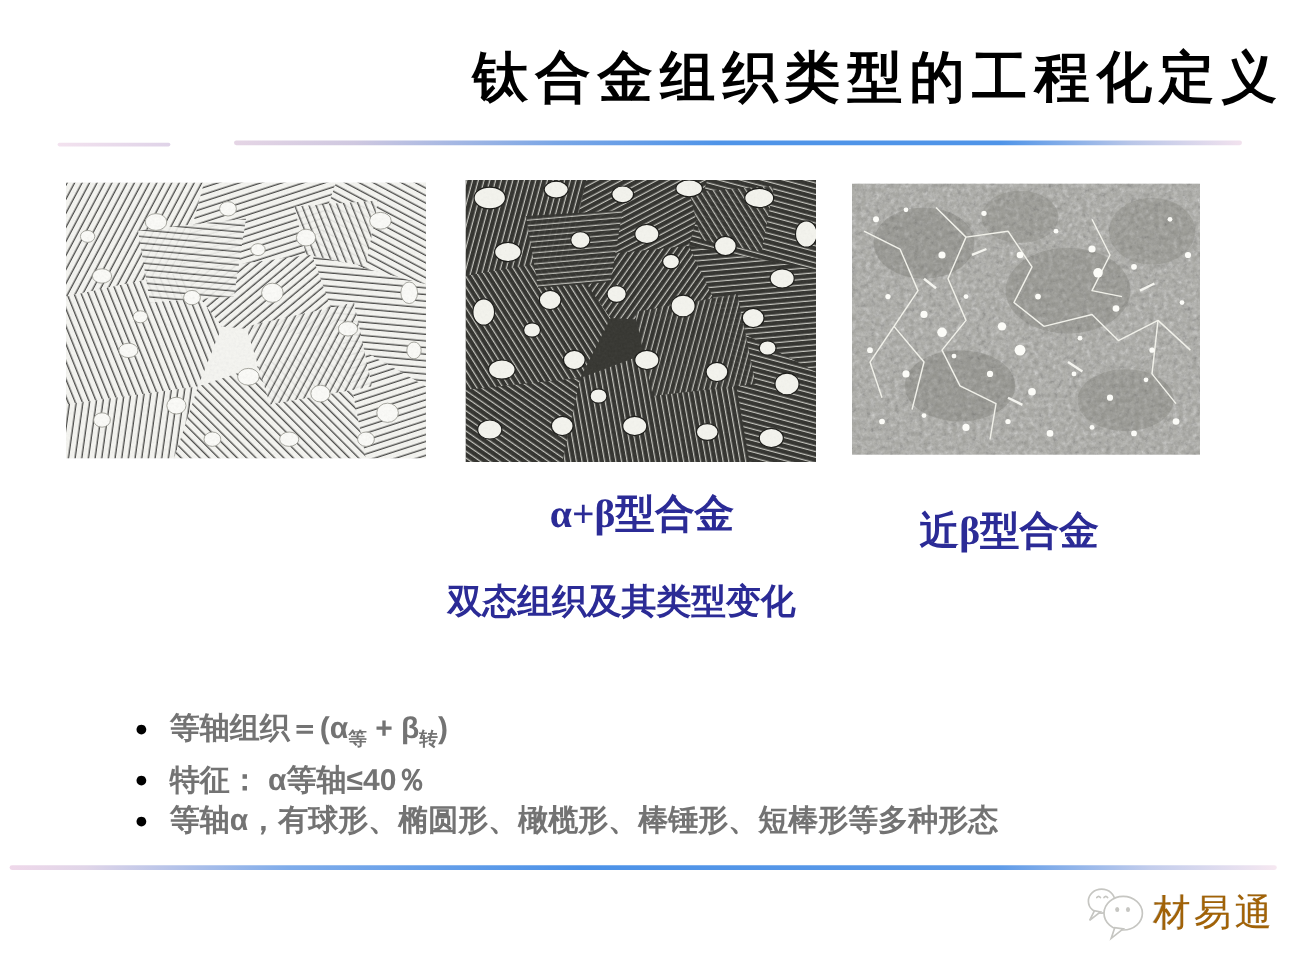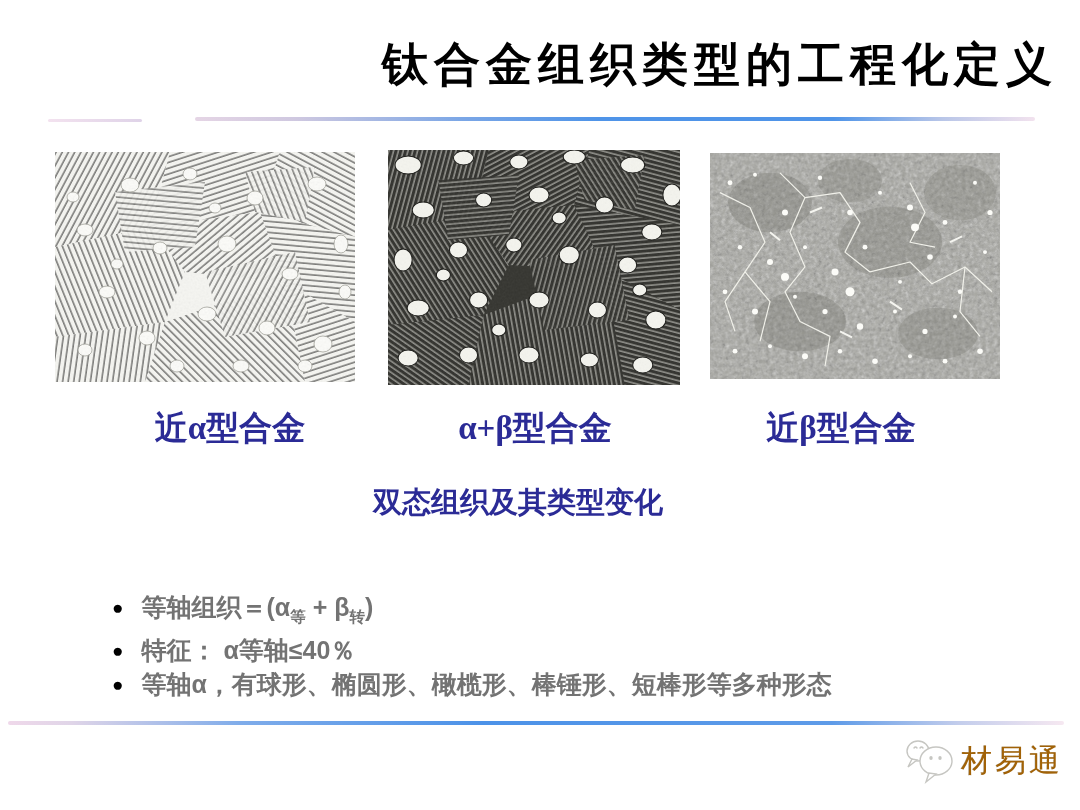--- a/index.html
+++ b/index.html
@@ -1,37 +1,37 @@
 <!DOCTYPE html>
 <html><head>
 <meta charset="utf-8">
 <style>
   html,body { margin:0; padding:0; background:#ffffff; }
   .slide { position:relative; width:1080px; height:810px; background:#ffffff; overflow:hidden;
            font-family:"Liberation Sans", sans-serif; }
 
-  .title { position:absolute; left:370px; top:34px; width:700px; margin:0; text-align:center;
+  .title { position:absolute; left:370px; top:34px; width:700px; margin:0; text-align:right;
            font-family:"Liberation Serif", serif; font-weight:700; font-size:46px;
            letter-spacing:6px; color:#000000; white-space:nowrap; }
 
   .rule-accent { position:absolute; top:119px; left:48px; width:94px; height:3px; border-radius:2px;
                  background:linear-gradient(90deg,#f3e2ef,#dfd3e8); }
   .rule-main { position:absolute; top:117px; left:195px; width:840px; height:4px; border-radius:2px;
                background:linear-gradient(90deg,#e5d5e5 0%,#cfc8e0 12%,#7aa6e6 32%,#4f94e8 48%,#4f94e8 76%,#b9c6e8 89%,#f2e2ee 100%); }
 
   .micro { position:absolute; margin:0; padding:0; }
   .micro svg { display:block; width:100%; height:100%; }
   .m1 { left:55px;  top:152px; width:300px; height:230px; }
   .m2 { left:388px; top:150px; width:292px; height:235px; }
   .m3 { left:710px; top:153px; width:290px; height:226px; }
 
   .micro-label { position:absolute; top:406px; width:300px; text-align:center;
                  font-family:"Liberation Serif", serif; font-weight:700; font-size:33px;
                  color:#2b2b96; white-space:nowrap; }
-  .l1 { left:80px; } .l2 { left:385px; } .l3 { left:691px; }
+  .l1 { left:80px; } .l2 { left:385px; } .l3 { left:691px;margin-top:14px; }
 
   .subtitle { position:absolute; top:482px; left:118px; width:800px; text-align:center;
               font-family:"Liberation Serif", serif; font-weight:700; font-size:29px;
               line-height:41px; color:#2b2b96; }
 
   .bullets { position:absolute; left:112px; top:594px; margin:0; padding:0; list-style:none; }
   .bullets li { display:flex; align-items:flex-start; margin-bottom:7px; }
   .marker { font-size:19px; line-height:27px; margin-right:18px; color:#000; }
   .btext  { font-size:25px; line-height:27px; font-weight:700; color:#737373;
             font-family:"Liberation Sans", sans-serif; white-space:nowrap; }
@@ -299,21 +299,20 @@
       <g stroke="#f5f5f0" stroke-width="2">
         <line x1="100" y1="60" x2="112" y2="55"></line>
           <line x1="180" y1="150" x2="192" y2="158"></line>
         <line x1="60" y1="80" x2="70" y2="88"></line>
           <line x1="240" y1="90" x2="252" y2="84"></line>
         <line x1="130" y1="180" x2="142" y2="186"></line>
       </g>
     </svg>
   </figure>
 
-  <div class="micro-label l1">近α型合金</div>
   <div class="micro-label l2">α+β型合金</div>
   <div class="micro-label l3">近β型合金</div>
 
   <div class="subtitle">
     <div>双态组织及其类型变化</div>
   </div>
 
   <ul class="bullets">
     <li>
       <span class="marker">●</span>

